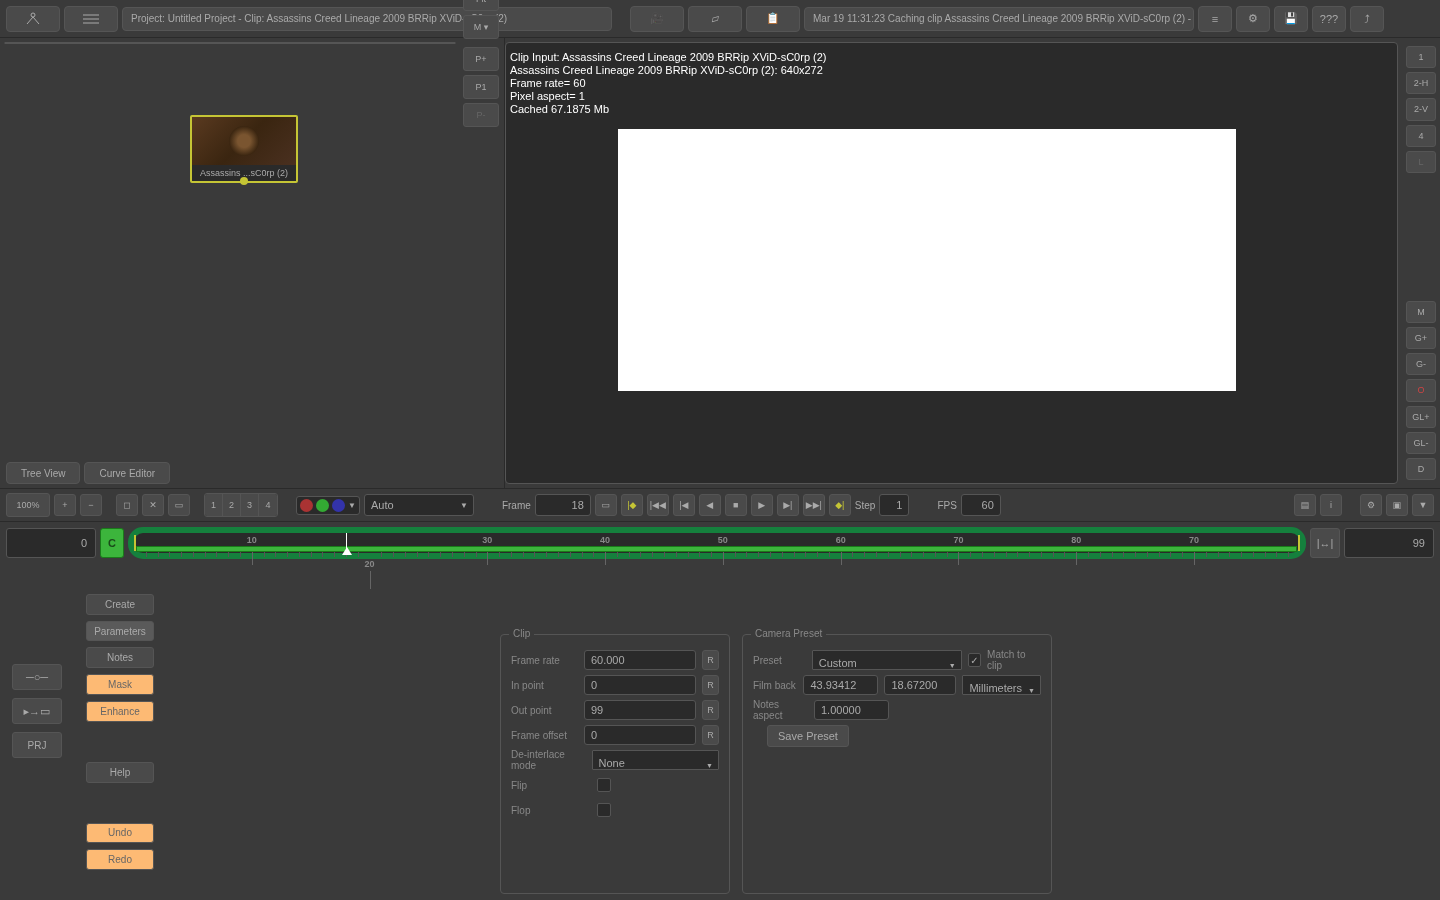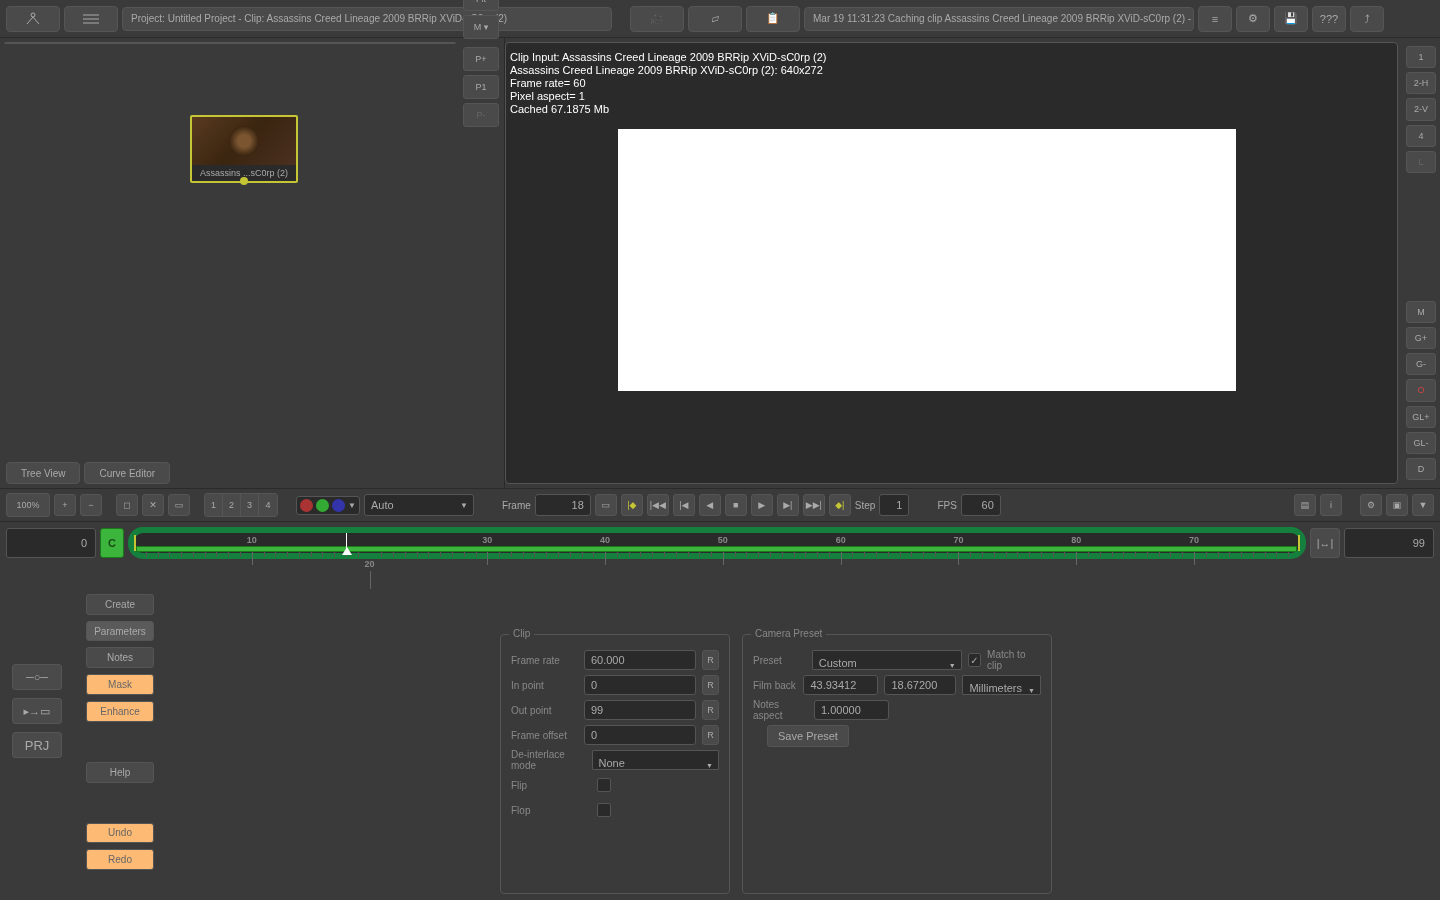--- a/index.html
+++ b/index.html
@@ -336,21 +336,21 @@
   </div>
   <div class="tl-icon-btn">|↔|</div>
   <div class="tl-right-num">99</div>
 </div>
 
 <div class="bottom-panel">
   <div class="bp-leftcol">
     <div class="bp-lefticon">─○─</div>
     <div class="bp-lefticon">▸→▭</div>
     <div class="bp-lefticon">
-        <span style="font-size:13px">PRJ</span>
+        <span style="font-size:10px">PRJ</span>
       </div>
   </div>
   <div class="bp-btncol">
     <div class="bp-btn">Create</div>
     <div class="bp-btn active">Parameters</div>
     <div class="bp-btn">Notes</div>
     <div class="bp-btn disabled">Mask</div>
     <div class="bp-btn disabled">Enhance</div>
     <div class="bp-spacer"></div>
     <div class="bp-btn">Help</div>

